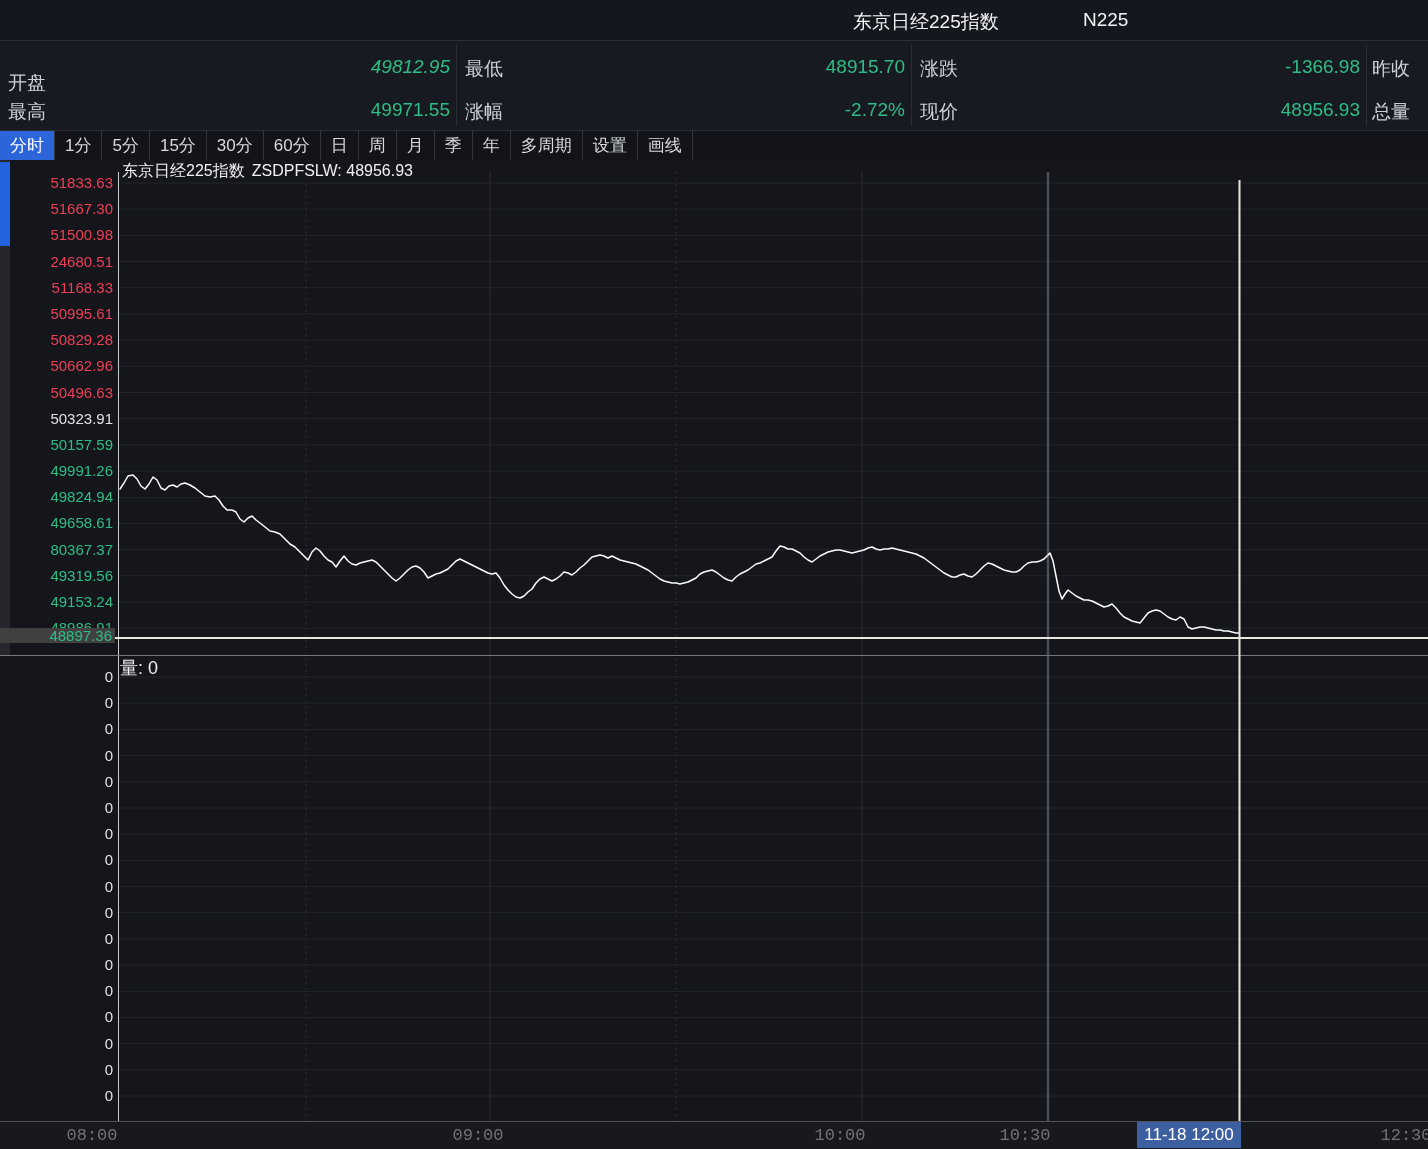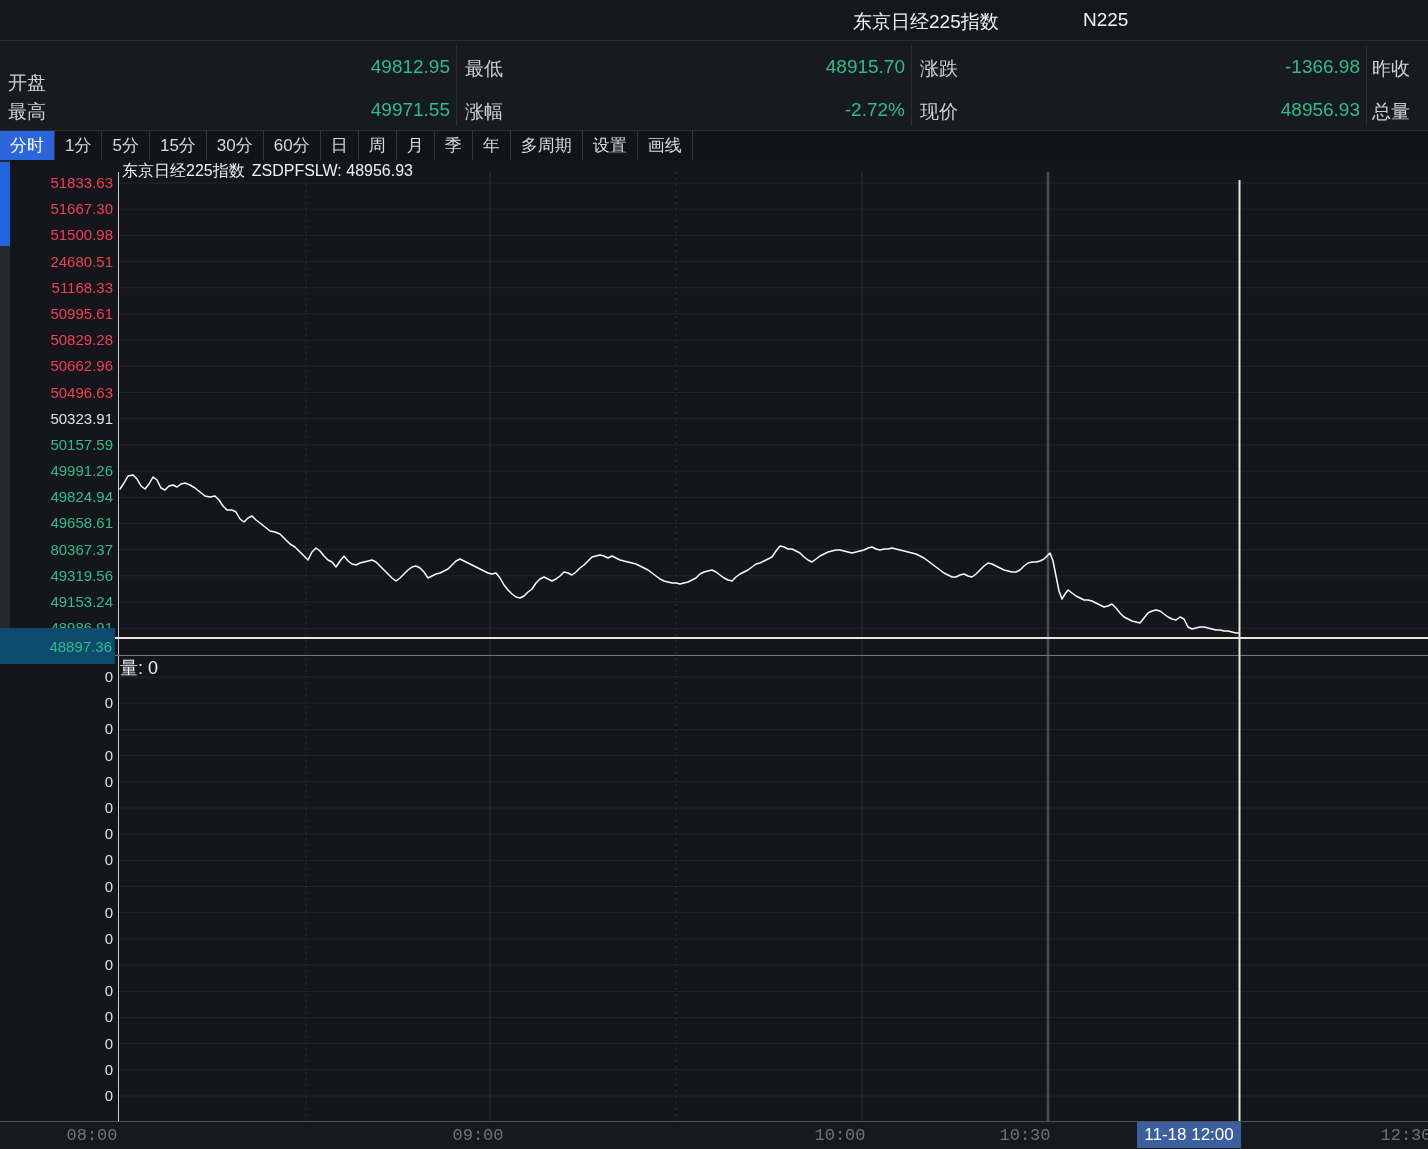--- a/index.html
+++ b/index.html
@@ -27,42 +27,42 @@
   .left-strip .thumb{position:absolute;top:2px;left:0;width:10px;height:84px;background:#2264dd;}
   svg.overlay{position:absolute;top:0;left:0;pointer-events:none;}
   .labels{position:absolute;top:0;left:0;width:1428px;height:1149px;pointer-events:none;}
   .legend{position:absolute;left:122px;top:161px;font-size:16px;color:#eef0f2;white-space:nowrap;}
   .legend .ind{margin-left:7px;}
   .vol-legend{position:absolute;left:120px;top:656px;font-size:18px;color:#eef0f2;}
   .ylab{position:absolute;width:110px;text-align:right;font-size:15px;line-height:18px;white-space:nowrap;}
   .red{color:var(--red);} .green{color:var(--green);} .flat{color:#dfe2e5;}
   .vlab{position:absolute;width:110px;text-align:right;font-size:15px;line-height:18px;color:#dfe2e5;}
   .xlab{position:absolute;top:1126px;font-size:17px;color:#737373;transform:translateX(-50%);white-space:nowrap;font-family:Liberation Mono, monospace;}
-  .pricebox{position:absolute;left:0;top:628px;width:115px;height:36px;background:#0c4a6e;
+  .pricebox{position:absolute;left:0;top:628px;width:115px;height:15px;background:#404040;
             display:flex;align-items:center;justify-content:flex-end;padding-right:3px;box-sizing:border-box;
             font-size:15px;color:var(--green);}
   .timebox{position:absolute;left:1137px;top:1122px;width:104px;height:26px;background:#3c5f9f;
            display:flex;align-items:center;justify-content:center;font-size:17px;color:#ffffff;white-space:nowrap;}
 </style>
 </head>
 <body>
 
 <div class="app">
 
   <div class="titlebar">
     <span class="title">东京日经225指数</span>
     <span class="symbol">N225</span>
   </div>
 
   <div class="header" id="header">
     <div class="vdiv" style="left:456px"></div>
     <div class="vdiv" style="left:911px"></div>
     <div class="vdiv" style="left:1366px"></div>
   <span class="hlabel" style="left: 8px; top: 29px;">开盘</span>
-      <span class="hvalue" style="left: 120px; width: 330px; top: 15px;">49812.95</span>
+      <span class="hvalue" style="left: 120px; width: 330px; top: 15px; font-style: italic;">49812.95</span>
       <span class="hlabel" style="left: 465px; top: 15px;">最低</span>
       <span class="hvalue" style="left: 575px; width: 330px; top: 15px;">48915.70</span>
       <span class="hlabel" style="left: 920px; top: 15px; text-align: right;">涨跌</span>
       <span class="hvalue" style="left: 1030px; width: 330px; top: 15px;">-1366.98</span>
       <span class="hlabel" style="left: 1372px; top: 15px;">昨收</span>
       <span class="hlabel" style="left: 8px; top: 58px;">最高</span>
       <span class="hvalue" style="left: 120px; width: 330px; top: 58px;">49971.55</span>
       <span class="hlabel" style="left: 465px; top: 58px;">涨幅</span>
       <span class="hvalue" style="left: 575px; width: 330px; top: 58px;">-2.72%</span>
       <span class="hlabel" style="left: 920px; top: 58px;">现价</span>

